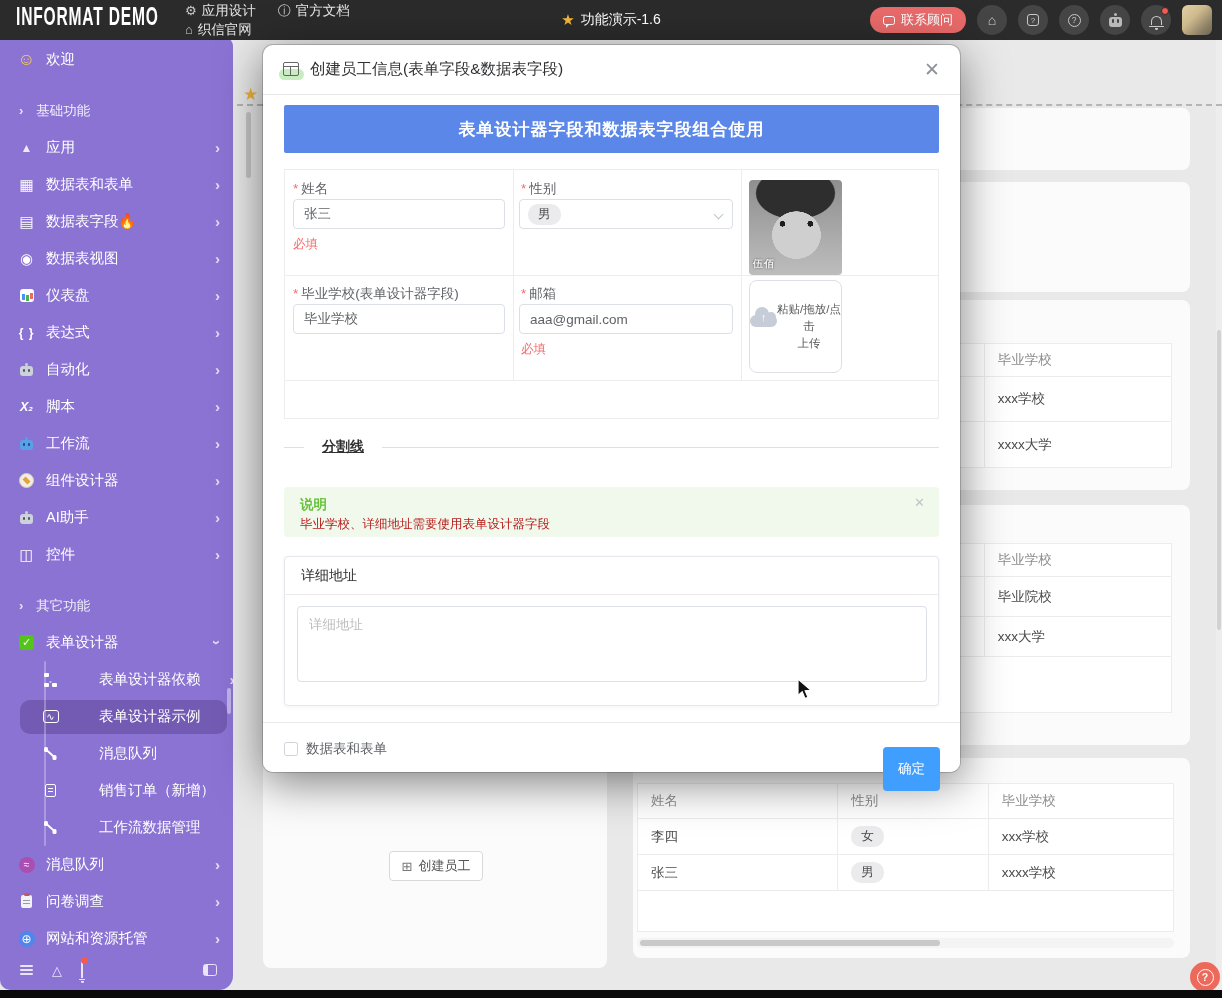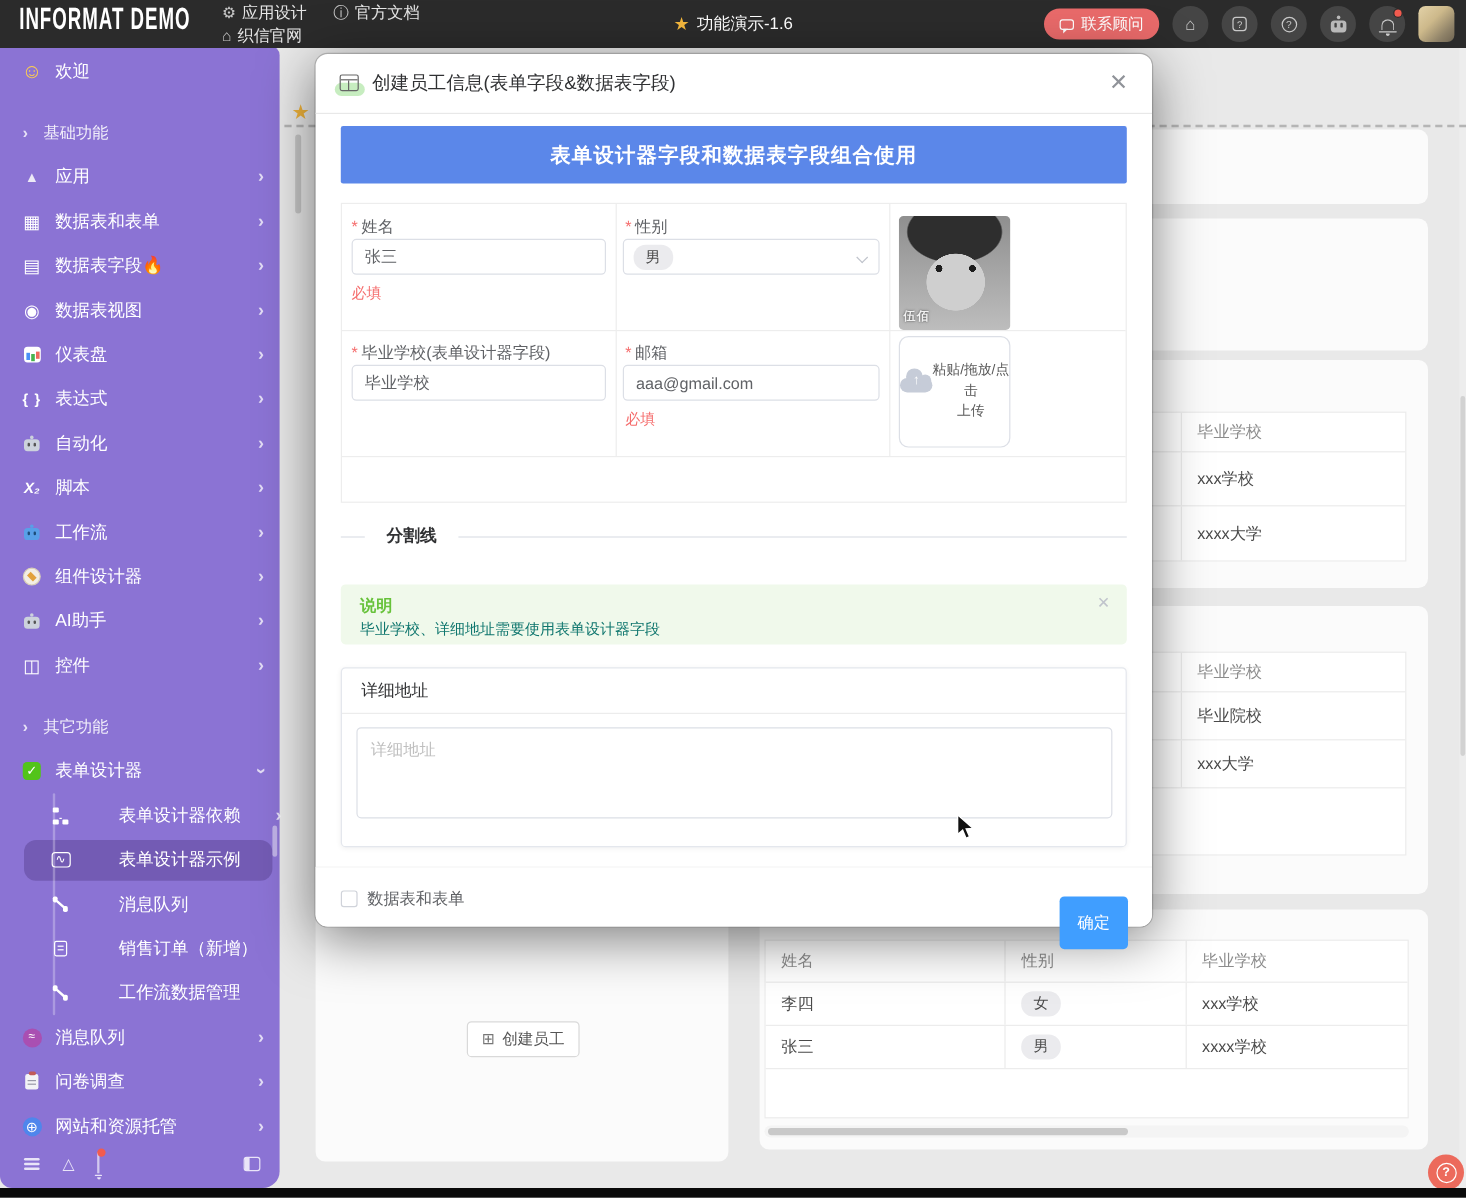--- a/index.html
+++ b/index.html
@@ -137,25 +137,25 @@
   .photo-text { position:absolute; left:4px; bottom:4px; color:#f2f2f2; font-size:10px; font-weight:bold; text-shadow:0 0 2px rgba(0,0,0,.7); letter-spacing:1px; }
   .upload-box { position:absolute; left:464px; top:110px; width:93px; height:93px; border:1px solid #dcdfe6; border-radius:8px; background:#fff; display:flex; flex-direction:row; align-items:center; justify-content:center; cursor:pointer; }
   .cloud { width:32px; height:12px; background:#c6ccd8; border-radius:7px; position:relative; margin-bottom:12px; }
   .cloud::before { content:""; position:absolute; left:5px; top:-8px; width:14px; height:14px; background:#c6ccd8; border-radius:50%; box-shadow:9px 3px 0 -2px #c6ccd8; }
   .cloud::after { content:"↑"; position:absolute; left:50%; top:-4px; transform:translateX(-50%); color:#fff; font-weight:bold; font-size:11px; }
   .upload-text { font-size:11.5px; color:#595959; text-align:center; line-height:1.45; }
 
   .divider { position:absolute; left:21px; top:392px; width:655px; height:20px; display:flex; align-items:center; }
   .div-line-s { width:20px; height:1px; background:#dcdfe6; }
   .div-line-l { flex:1; height:1px; background:#dcdfe6; }
-  .div-text { padding:0 18px; font-size:14px; font-weight:bold; color:#303133; }
+  .div-text { padding:0 18px; font-size:14px; font-weight:bold; color:#303133;text-decoration:underline; }
 
   .alert { position:absolute; left:21px; top:442px; width:655px; height:50px; background:#f0f9eb; border-radius:4px; }
   .alert-title { position:absolute; left:16px; top:9px; font-size:13.5px; font-weight:bold; color:#67c23a; }
-  .alert-desc { position:absolute; left:16px; top:29px; font-size:12.5px; color:#0f766e; }
+  .alert-desc { position:absolute; left:16px; top:29px; font-size:12.5px; color:#b91c1c; }
   .alert-close { position:absolute; right:14px; top:8px; font-size:13px; color:#c0c4cc; cursor:pointer; }
 
   .addr-card { position:absolute; left:21px; top:511px; width:655px; height:150px; border:1px solid #e4e7ed; border-radius:4px; background:#fff; box-shadow:0 1px 4px rgba(0,0,0,.05); }
   .addr-head { position:absolute; left:0; top:0; width:100%; height:38px; border-bottom:1px solid #ececec; display:flex; align-items:center; padding:0 16px; font-size:14px; color:#303133; }
   .addr-textarea { position:absolute; left:12px; top:49px; width:630px; height:76px; border:1px solid #dcdfe6; border-radius:4px; padding:9px 11px; font-size:13.5px; color:#bfbfbf; cursor:text; }
 
   .m-footer { position:absolute; left:0; top:677px; width:100%; height:50px; border-top:1px solid #ebebeb; border-radius:0 0 10px 10px; background:#fff; }
   .chkrow { position:absolute; left:21px; top:17px; display:flex; align-items:center; gap:8px; cursor:pointer; }
   .checkbox { width:14px; height:14px; border:1px solid #d0d3da; border-radius:2.5px; background:#fff; }
   .chk-label { font-size:13.5px; color:#606266; }

